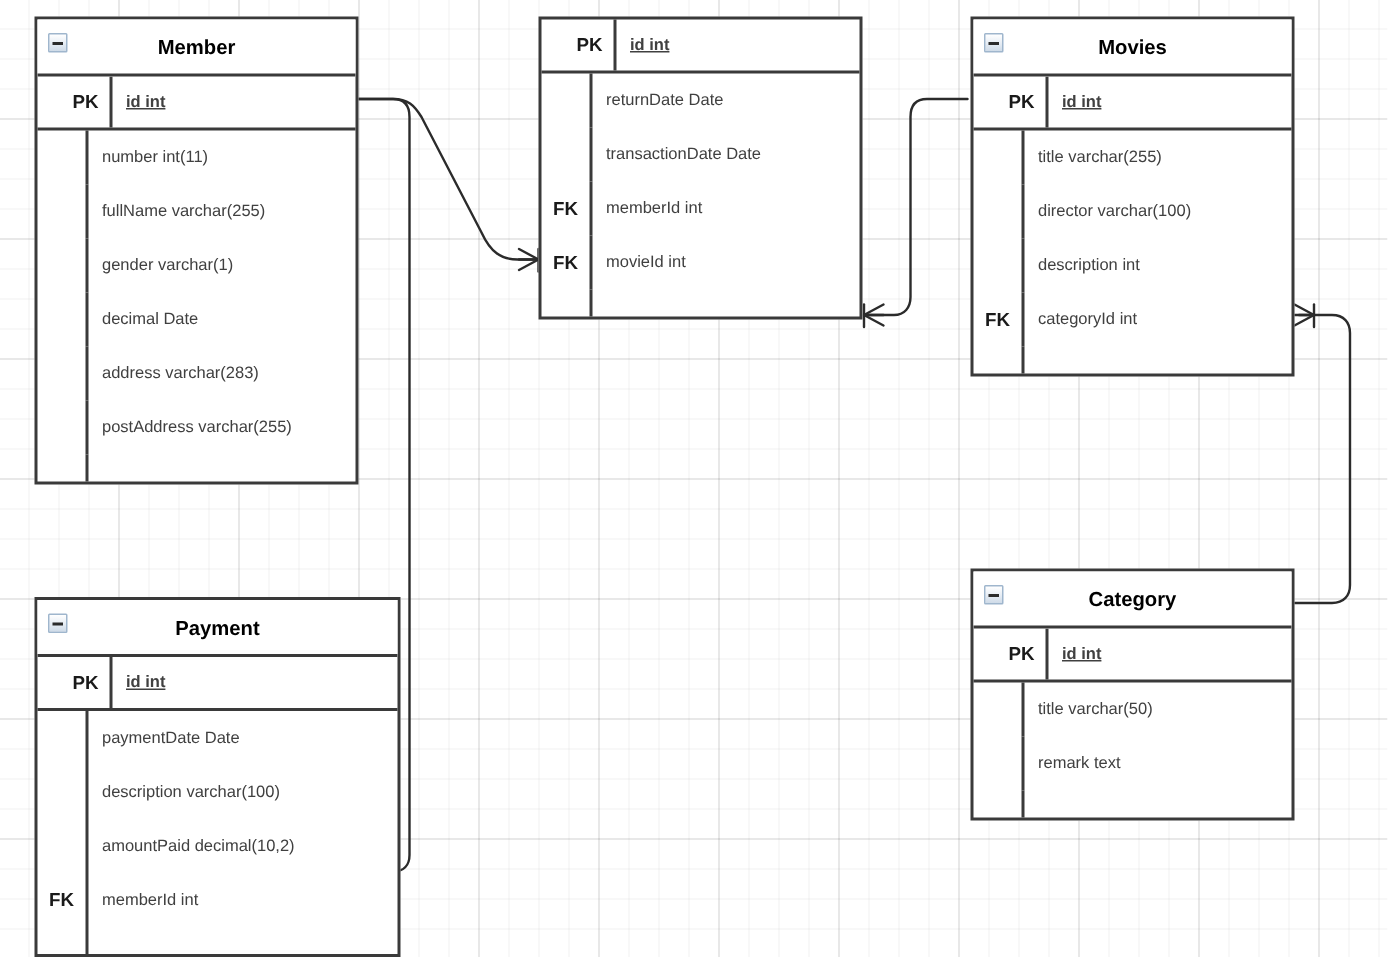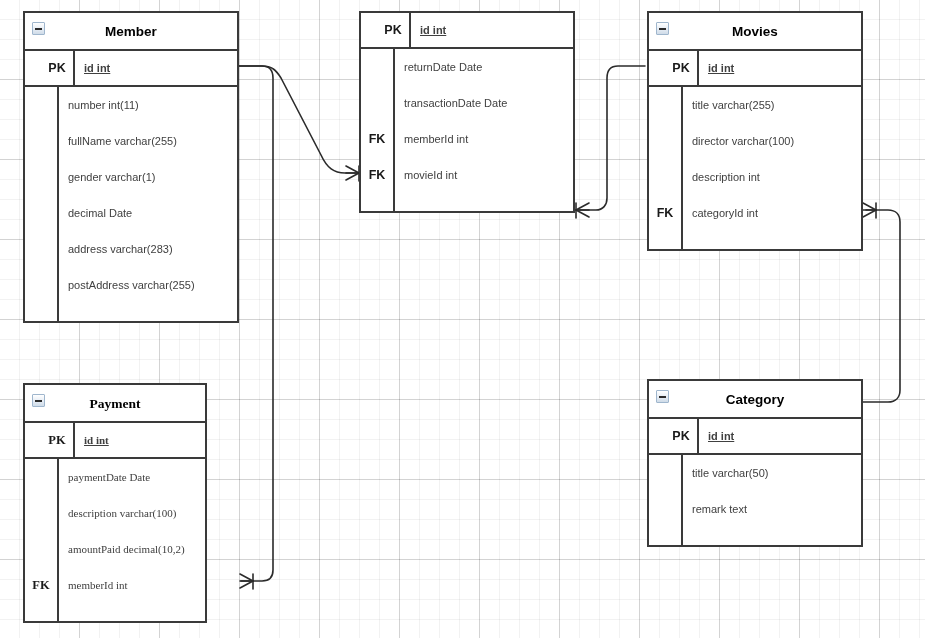--- a/index.html
+++ b/index.html
@@ -266,21 +266,21 @@
     <div class="attr-row">
       <div class="key-cell">FK</div>
       <div class="name-cell">categoryId int</div>
     </div>
     <div class="spacer-row">
       <div class="key-cell"></div>
       <div class="name-cell"></div>
     </div>
   </div>
 
-  <div class="entity" style="left:23px; top:383px; width:184px;font-family:Liberation Serif, serif;">
+  <div class="entity" style="left:23px; top:398px; width:244px;">
     <div class="entity-title">
       <span class="collapse-icon"></span>
       <span>Payment</span>
     </div>
     <div class="attr-row pk-row">
       <div class="key-cell">PK</div>
       <div class="name-cell pk-name">id int</div>
     </div>
     <div class="attr-row">
       <div class="key-cell"></div>

